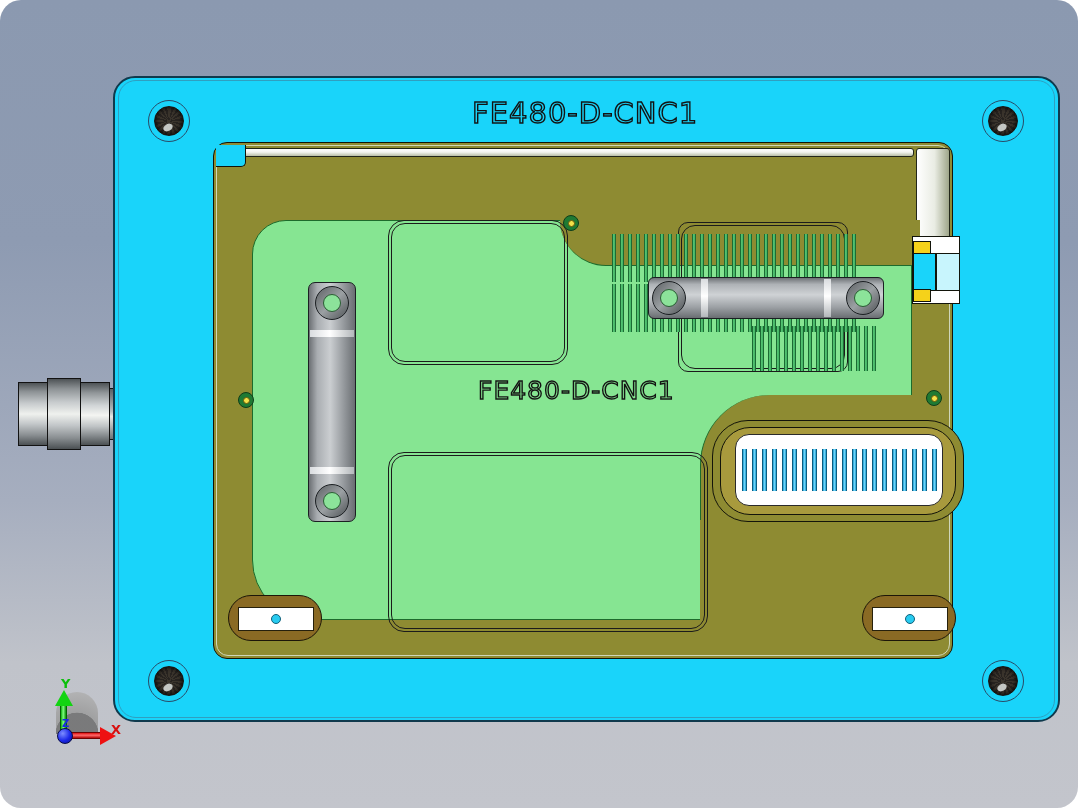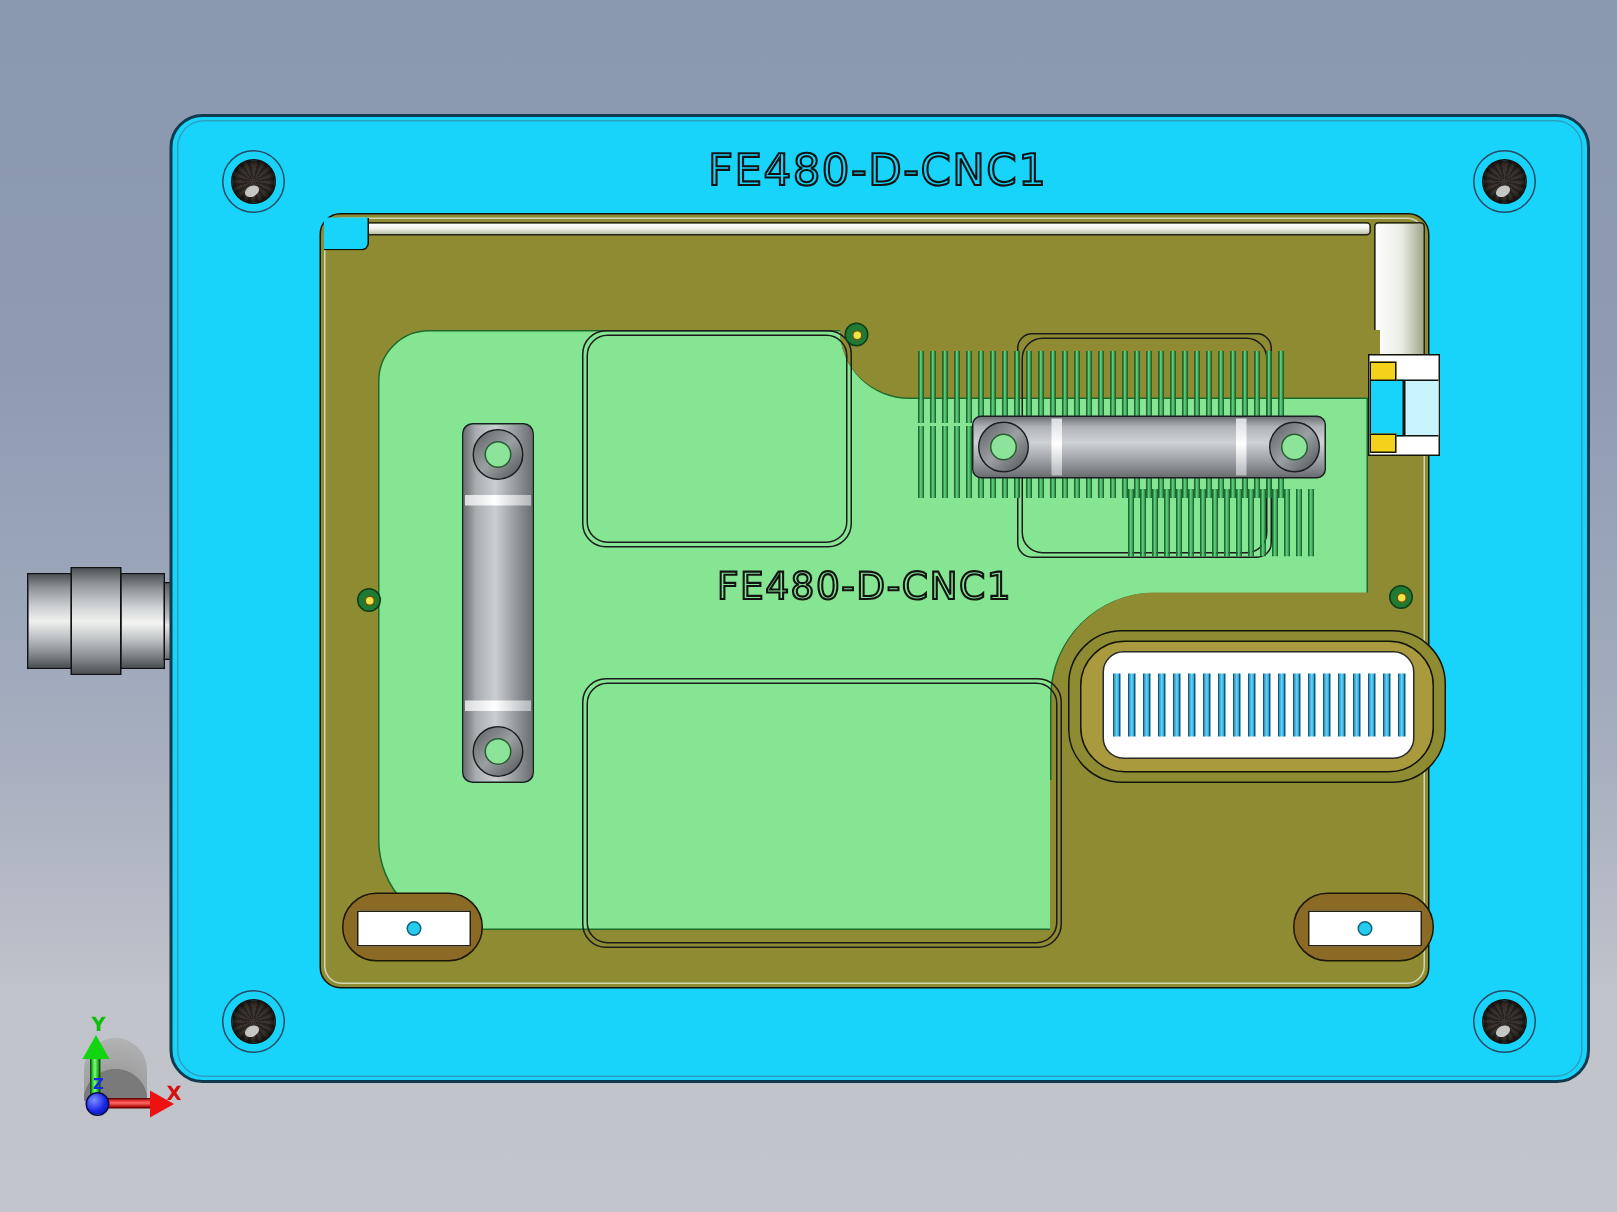--- a/index.html
+++ b/index.html
@@ -8,20 +8,21 @@
     margin: 0; padding: 0;
     width: 1078px; height: 808px;
     overflow: hidden;
     font-family: "Liberation Sans", sans-serif;
   }
   #viewport {
     position: relative;
     width: 1078px; height: 808px;
     background: linear-gradient(to bottom, #8b99b0 0%, #8e9bb2 30%, #a6aebf 62%, #c0c3ca 82%, #c3c5cc 100%);
     overflow: hidden;
+    border-radius: 21px;
   }
 
   
   #outer-case {
     position: absolute;
     left: 113px; top: 76px;
     width: 947px; height: 646px;
     background: #19d4fa;
     border: 2px solid #103a4d;
     border-radius: 22px;

